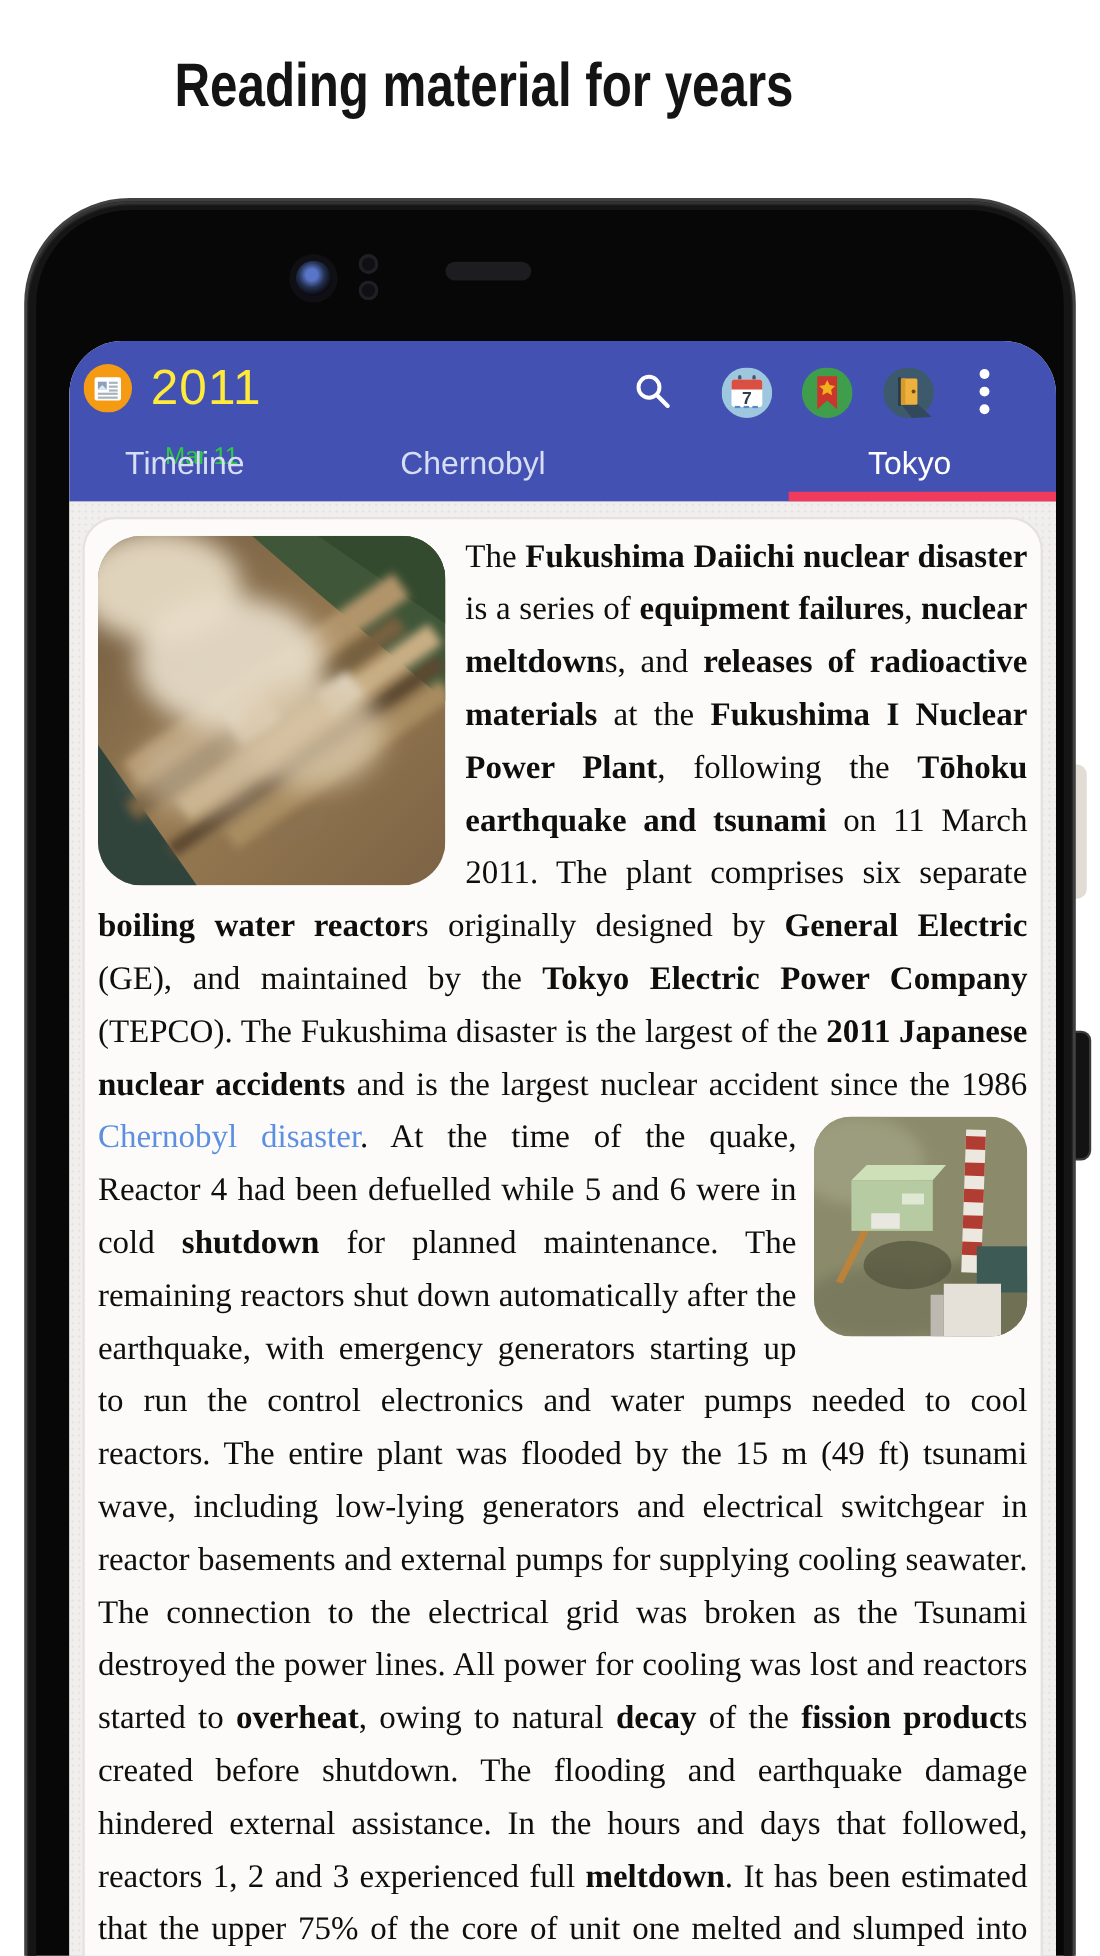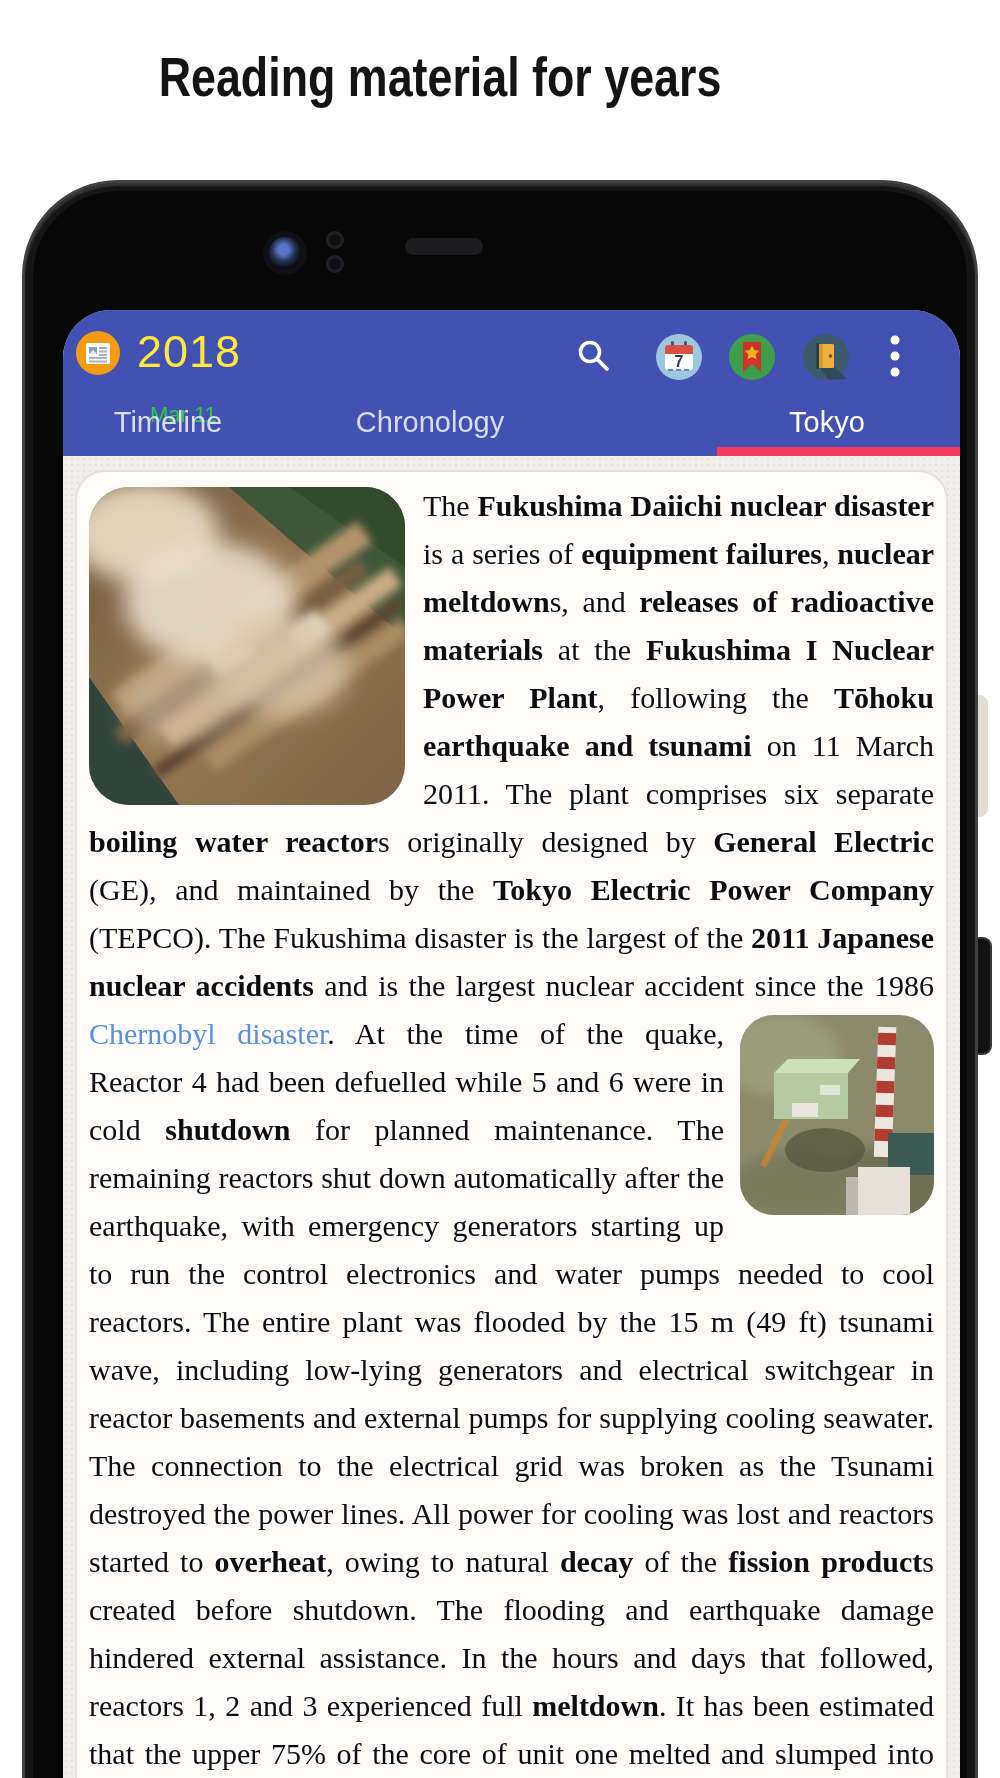--- a/index.html
+++ b/index.html
@@ -115,21 +115,21 @@
         <circle cx="22" cy="22" r="22" fill="#f49b13"></circle>
         <rect x="10" y="12" width="24" height="21" rx="2" fill="#ffffff"></rect>
         <rect x="13" y="16" width="8" height="7" fill="#8aa0bd"></rect>
         <path d="M13,23 l4,-4 l4,4 z" fill="#dfe8f2"></path>
         <rect x="23" y="16" width="8" height="2" fill="#a9b3bd"></rect>
         <rect x="23" y="19.5" width="8" height="2" fill="#a9b3bd"></rect>
         <rect x="23" y="23" width="8" height="2" fill="#a9b3bd"></rect>
         <rect x="13" y="26" width="18" height="2" fill="#a9b3bd"></rect>
         <rect x="13" y="29.5" width="18" height="2" fill="#a9b3bd"></rect>
       </svg>
-      <div class="appbar-title">2018</div>
+      <div class="appbar-title">2011</div>
       <div class="appbar-subtitle">Mar 11</div>
 
       <svg class="action search" viewBox="0 0 36 36">
         <circle cx="14" cy="14" r="9.5" fill="none" stroke="#ffffff" stroke-width="3.6"></circle>
         <line x1="21.5" y1="21.5" x2="31" y2="31" stroke="#ffffff" stroke-width="3.8" stroke-linecap="round"></line>
       </svg>
 
       <svg class="action cal" viewBox="0 0 46 46">
         <circle cx="23" cy="23" r="23" fill="#9dc6df"></circle>
         <rect x="15" y="7" width="3" height="8" rx="1.5" fill="#44586a"></rect>
@@ -157,21 +157,21 @@
         <circle cx="27.5" cy="22" r="1.8" fill="#6b4e12"></circle>
       </svg>
 
       <svg class="action dots" viewBox="0 0 12 44">
         <circle cx="6" cy="6" r="4.5" fill="#ffffff"></circle>
         <circle cx="6" cy="22" r="4.5" fill="#ffffff"></circle>
         <circle cx="6" cy="38" r="4.5" fill="#ffffff"></circle>
       </svg>
 
       <div class="tab t0">Timeline</div>
-      <div class="tab t1">Chronology</div>
+      <div class="tab t1">Chernobyl</div>
       <div class="tab t2">Tokyo</div>
       <div class="tab-indicator"></div>
     </div>
 
     <div class="content">
       <div class="card">
         <div class="article">
 
           <figure class="fig-fukushima">
             <svg viewBox="0 0 316 318" preserveAspectRatio="none">

